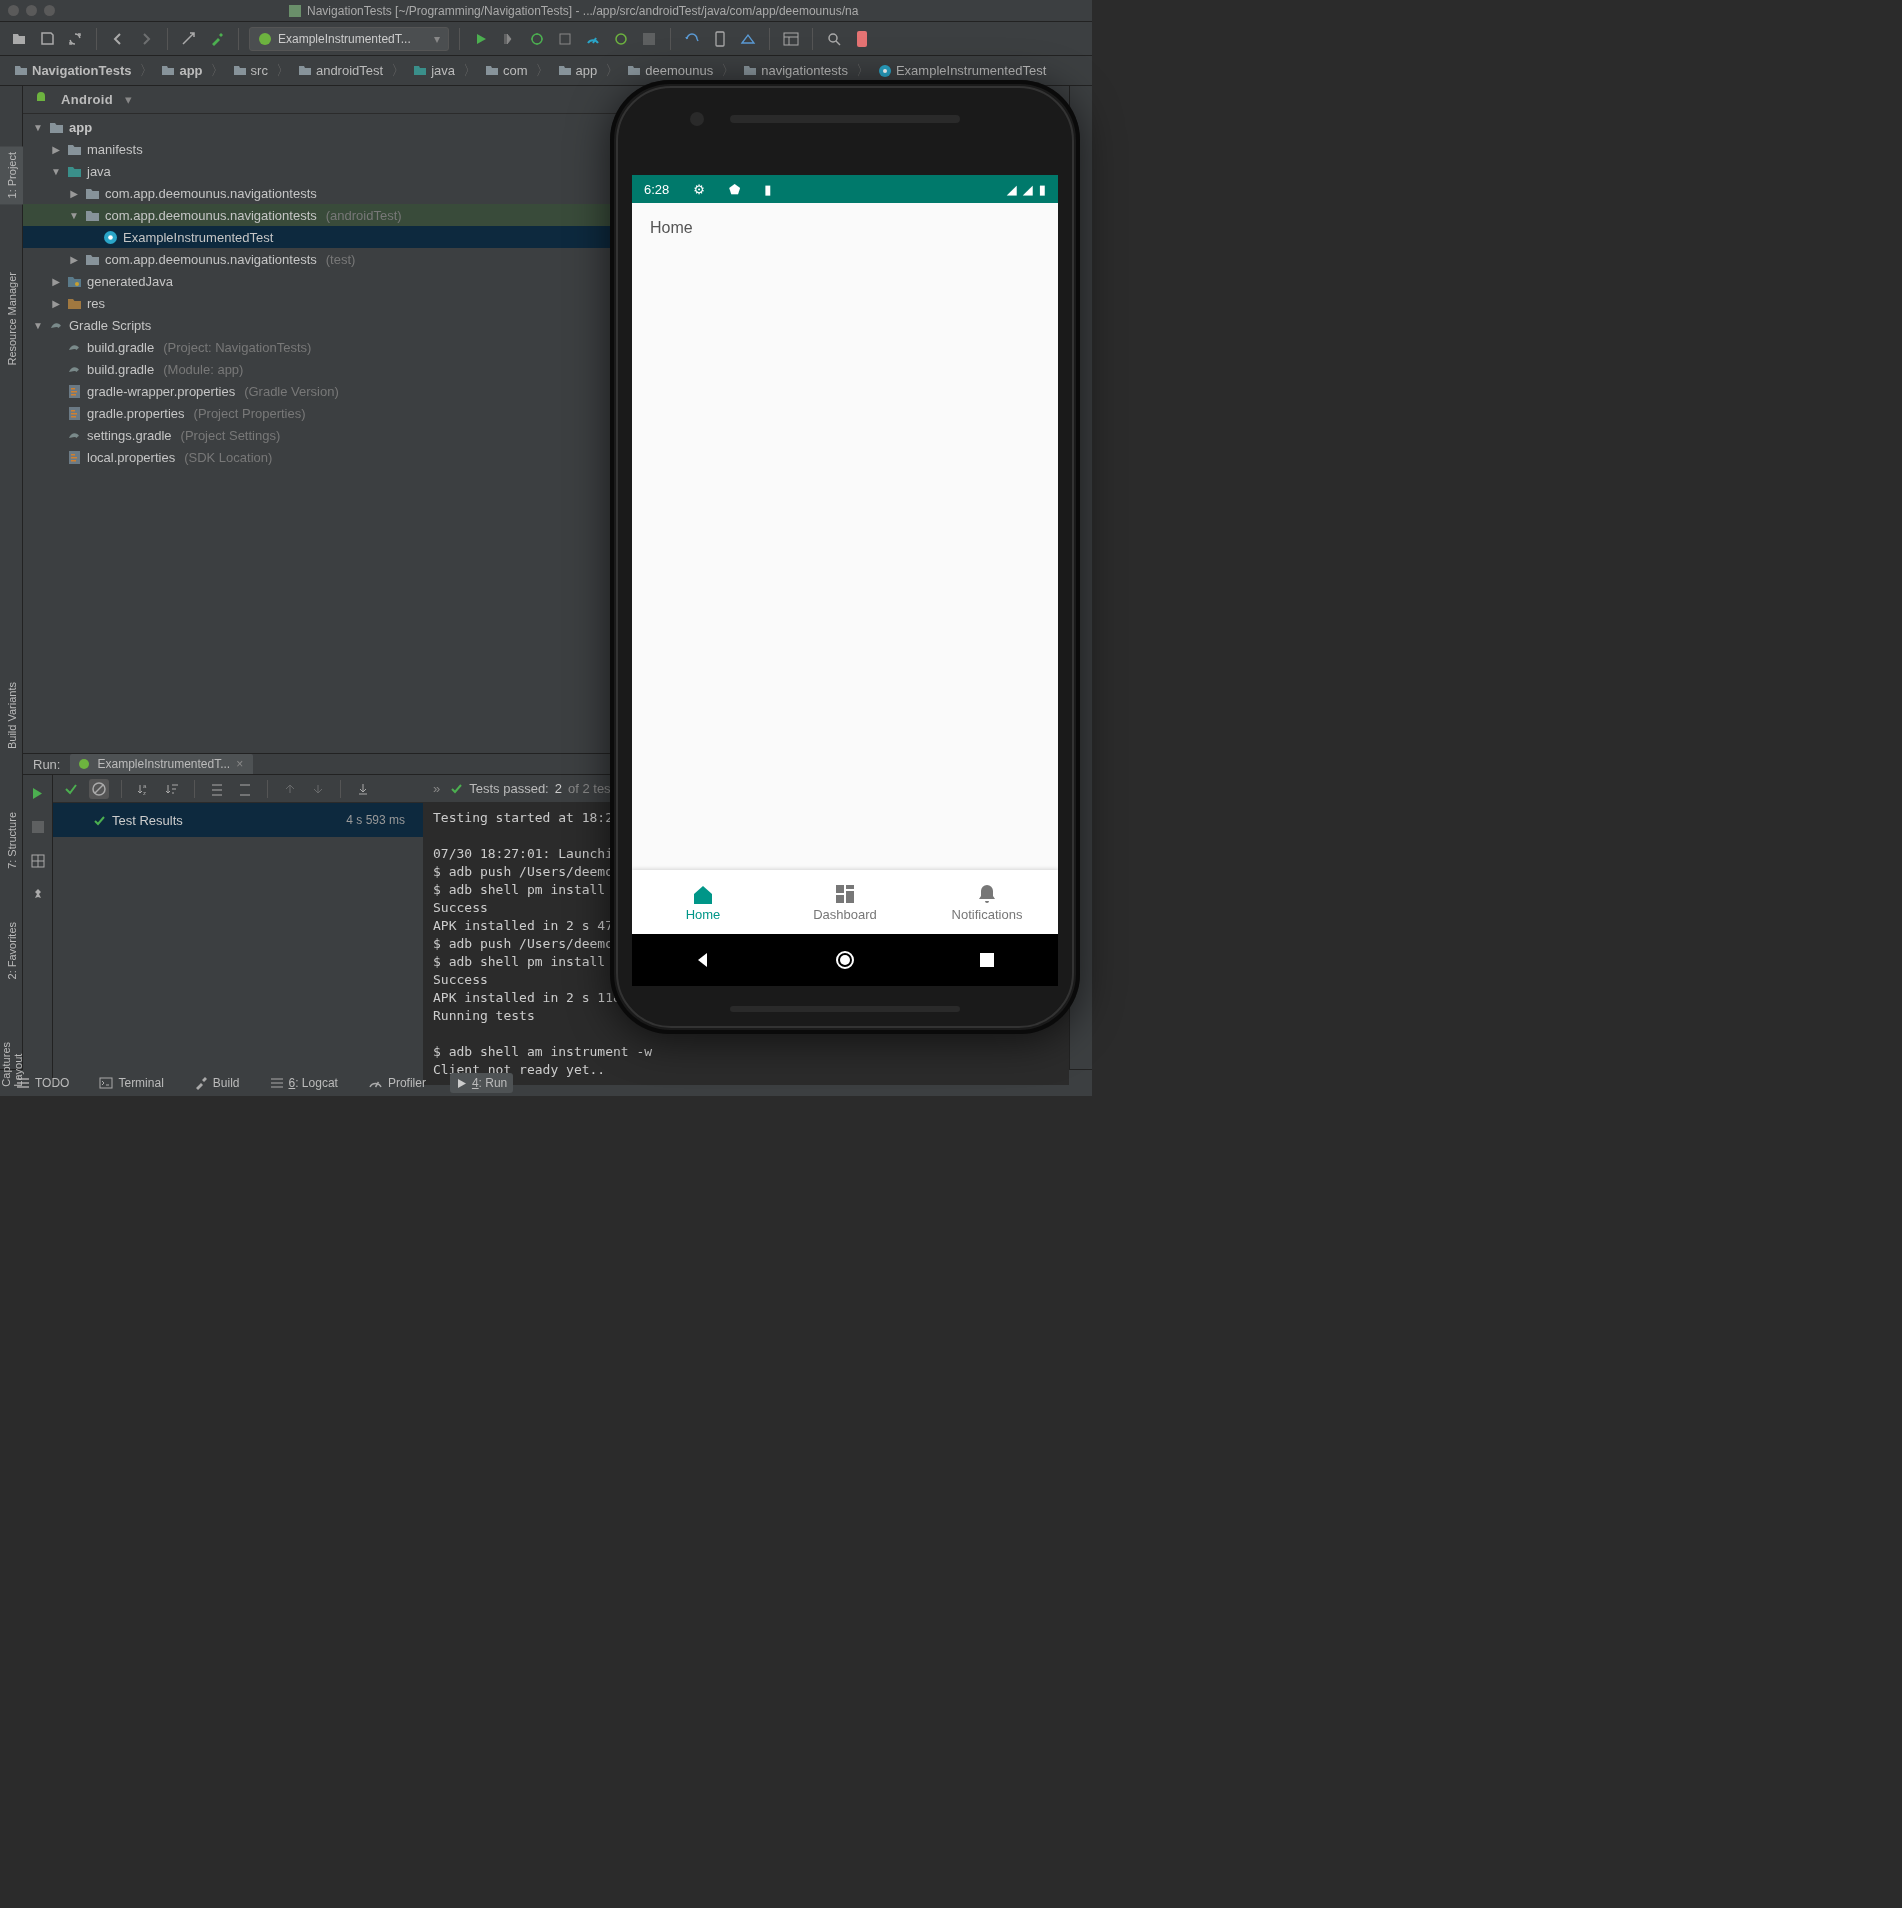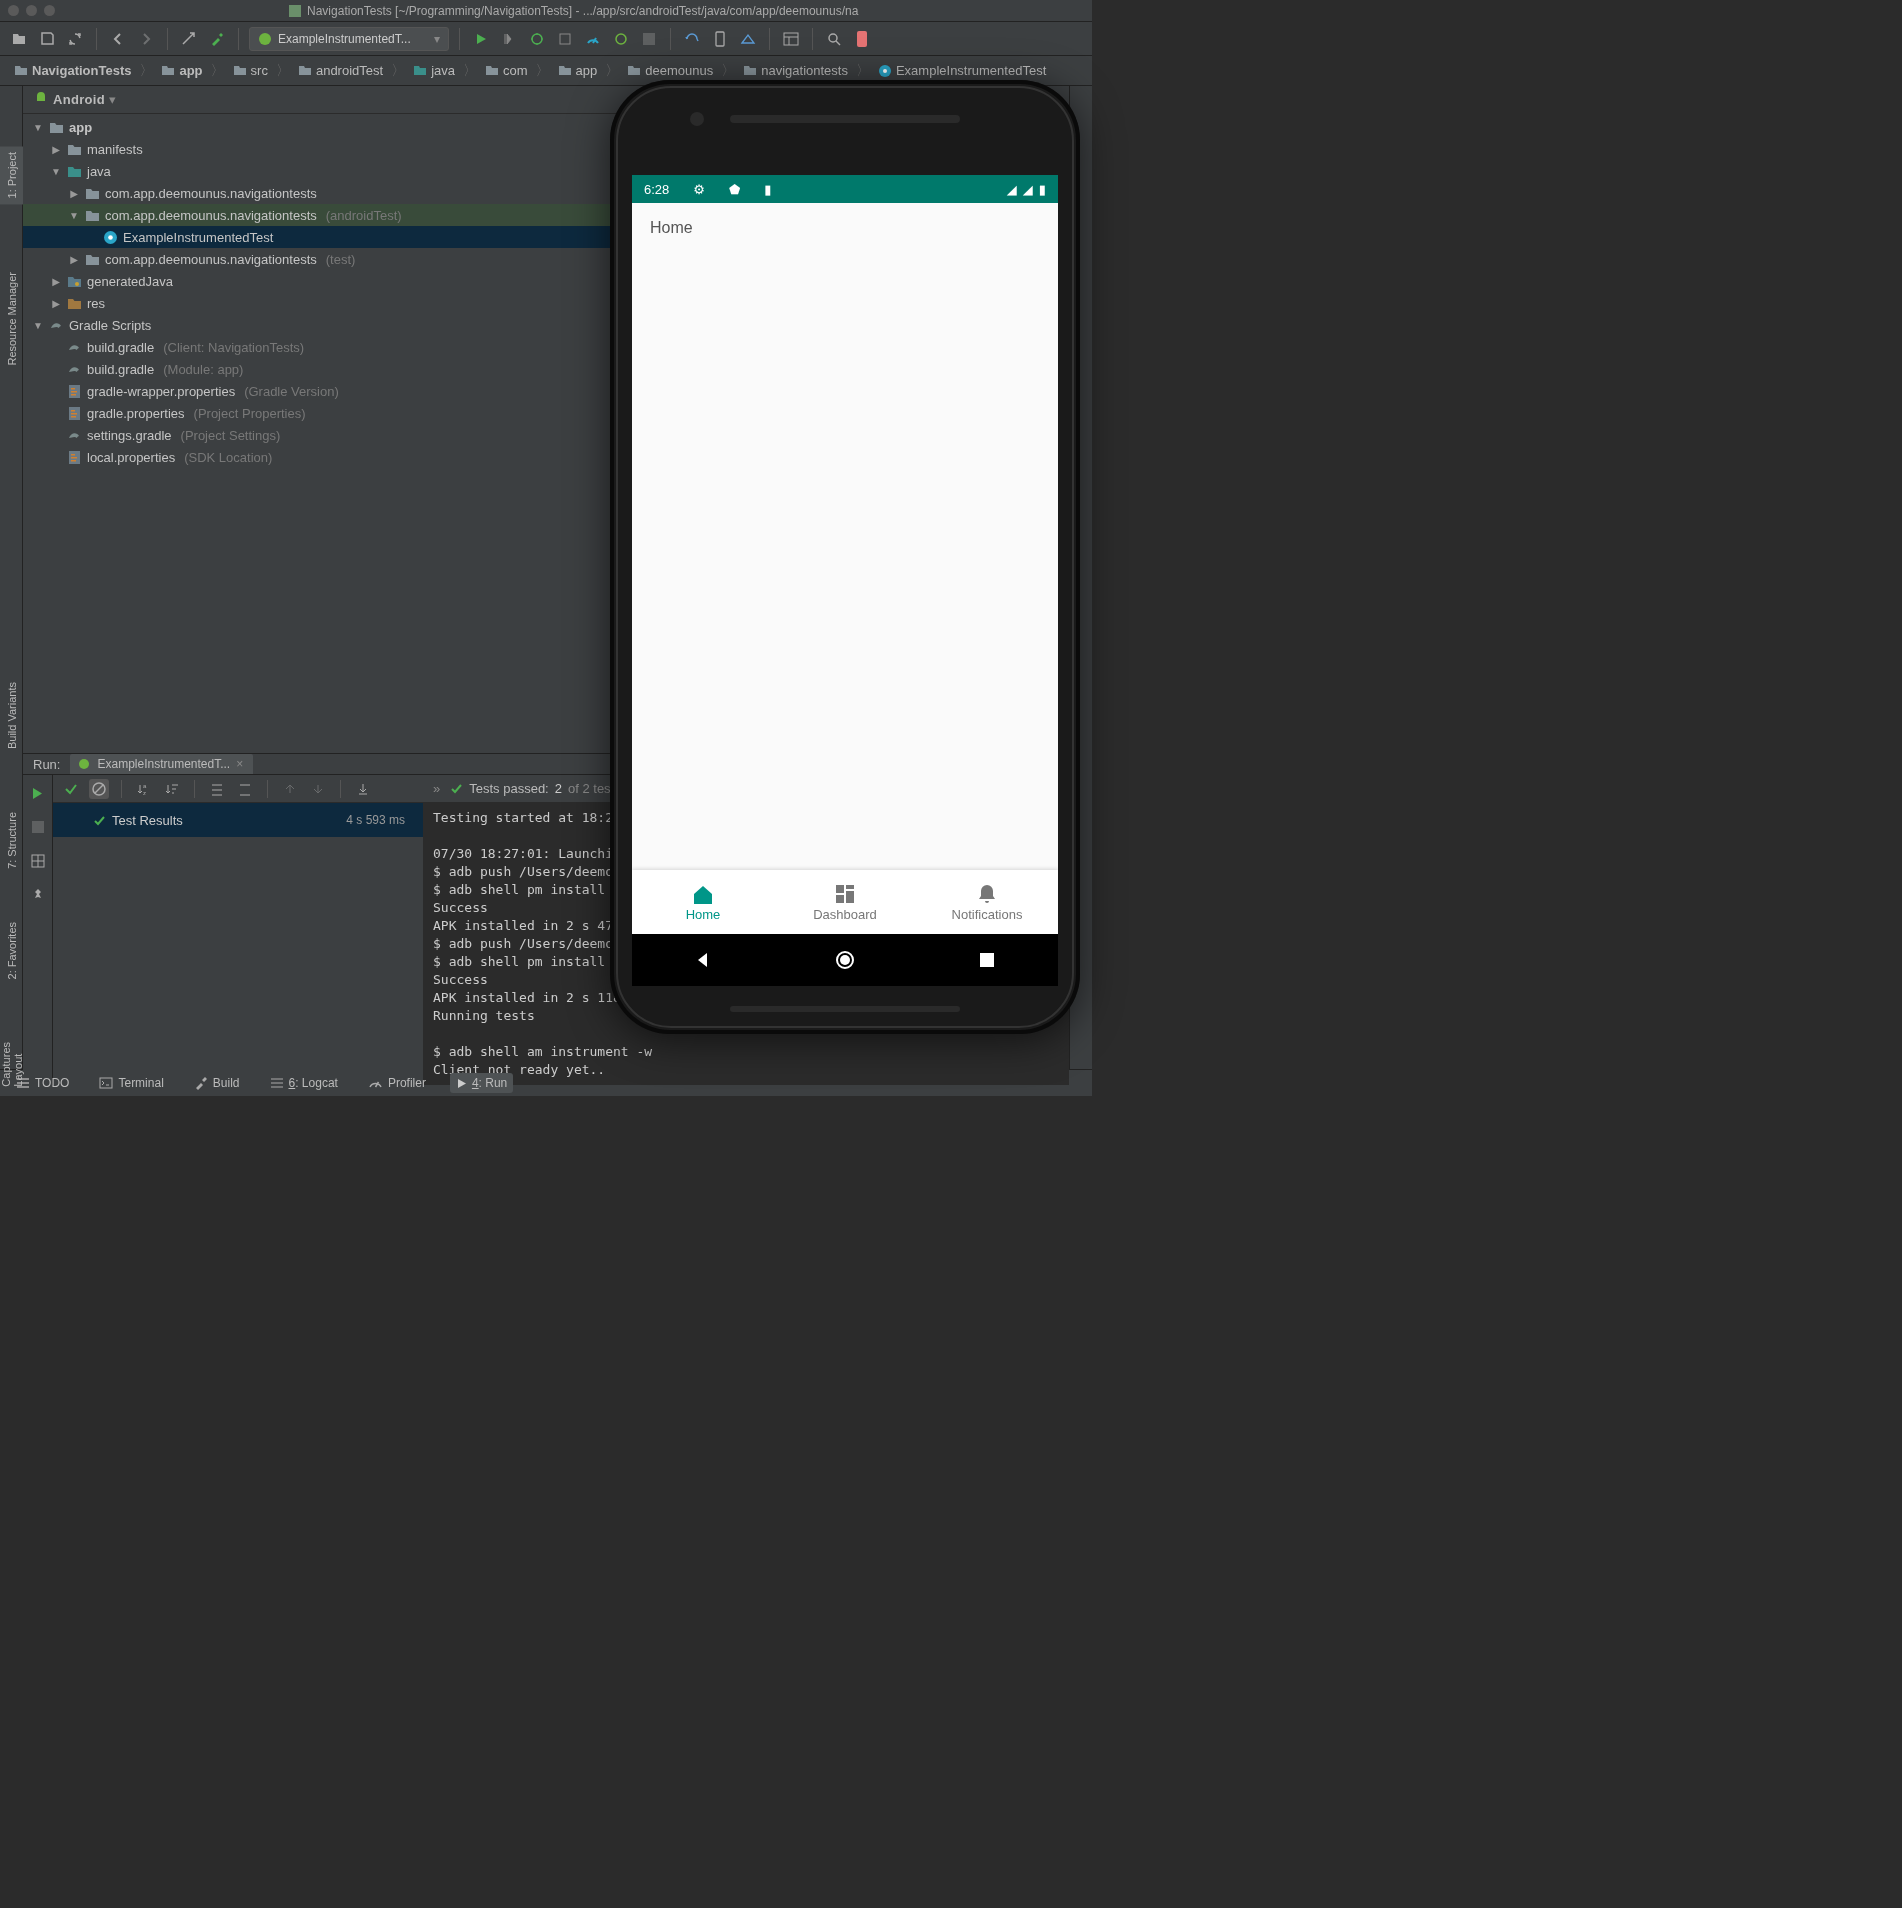--- a/index.html
+++ b/index.html
@@ -28,21 +28,21 @@
 
 .main { display:flex; height:calc(100% - 22px - 34px - 30px - 27px); }
 .left-gutter { width:23px; background:#3c3f41; border-right:1px solid #222; position:relative; }
 .left-gutter .v-tab { position:absolute; left:0; width:23px; writing-mode:vertical-lr; transform:rotate(180deg); font-size:11px; color:#bbb; display:flex; align-items:center; justify-content:center; gap:4px; padding:6px 0; cursor:pointer; }
 .left-gutter .v-tab.active { background:#4e5254; }
 .right-gutter { width:23px; background:#3c3f41; border-left:1px solid #222; }
 
 .content { flex:1; display:flex; flex-direction:column; }
 
 
-.proj-header { height:28px; background:#3c3f41; display:flex; align-items:center; padding:0 10px; gap:4px; border-bottom:1px solid #2b2b2b; }
+.proj-header { height:28px; background:#3c3f41; display:flex; align-items:center; padding:0 10px; gap:12px; border-bottom:1px solid #2b2b2b; }
 .proj-header .spacer { flex:1; }
 .proj-header .hbtn { width:20px; height:20px; display:flex; align-items:center; justify-content:center; cursor:pointer; color:#aaa; }
 .android-ico { display:inline-block; }
 .android-label { font-weight:600; letter-spacing:.3px; }
 .chev-down { color:#888; }
 
 
 .tree-wrap { flex:1; background:#3c3f41; overflow:hidden; font-size:13px; line-height:21px; position:relative; }
 .tree { padding-top:2px; }
 .tr { display:flex; align-items:center; height:22px; padding-left:10px; gap:5px; white-space:nowrap; cursor:pointer; }
@@ -462,21 +462,21 @@
             <span class="label">Gradle Scripts</span>
           </div>
           <div class="tr indent-1">
             <span class="arrow blank">▶</span>
             <span class="ico">
               <svg width="16" height="14">
                 <path d="M3 10c2-6 8-6 10-2-1 0-2 1-2 2-3-2-5 0-8 0z" fill="#7a8a8a"></path>
               </svg>
             </span>
             <span class="label">build.gradle</span>
-            <span class="qual">(Client: NavigationTests)</span>
+            <span class="qual">(Project: NavigationTests)</span>
           </div>
           <div class="tr indent-1">
             <span class="arrow blank">▶</span>
             <span class="ico">
               <svg width="16" height="14">
                 <path d="M3 10c2-6 8-6 10-2-1 0-2 1-2 2-3-2-5 0-8 0z" fill="#7a8a8a"></path>
               </svg>
             </span>
             <span class="label">build.gradle</span>
             <span class="qual">(Module: app)</span>

